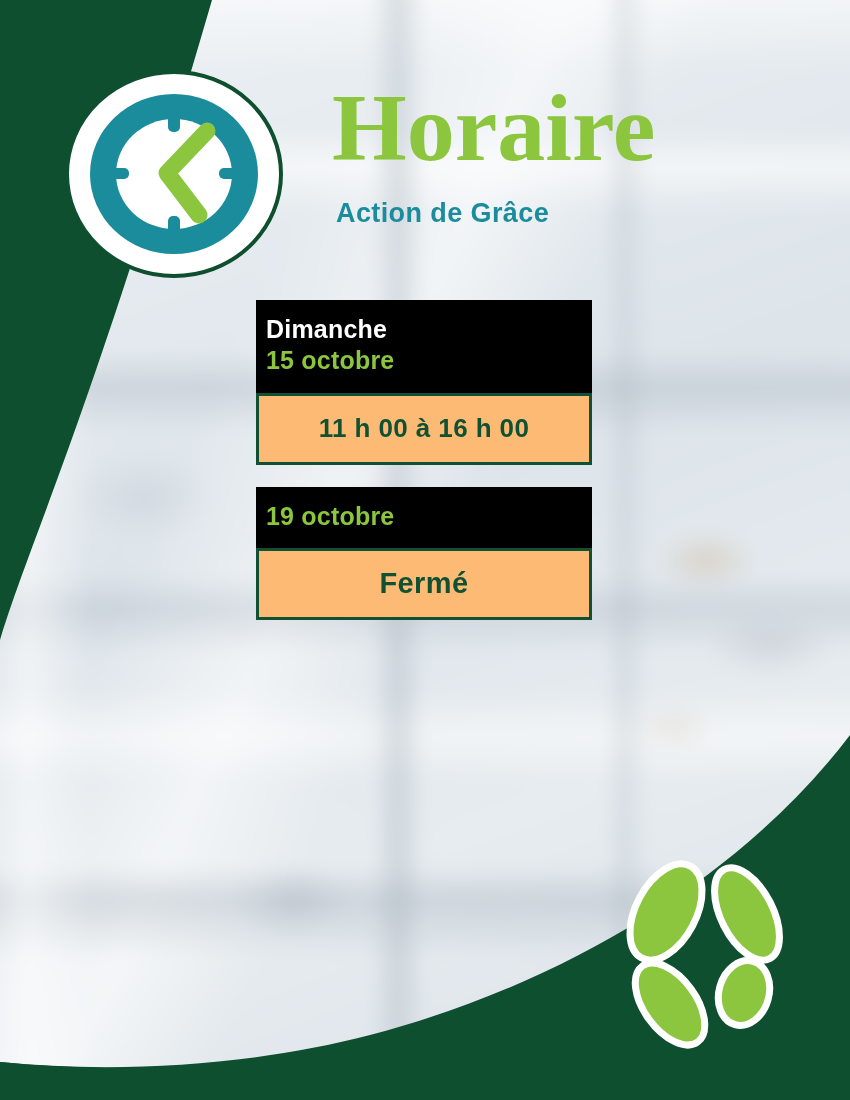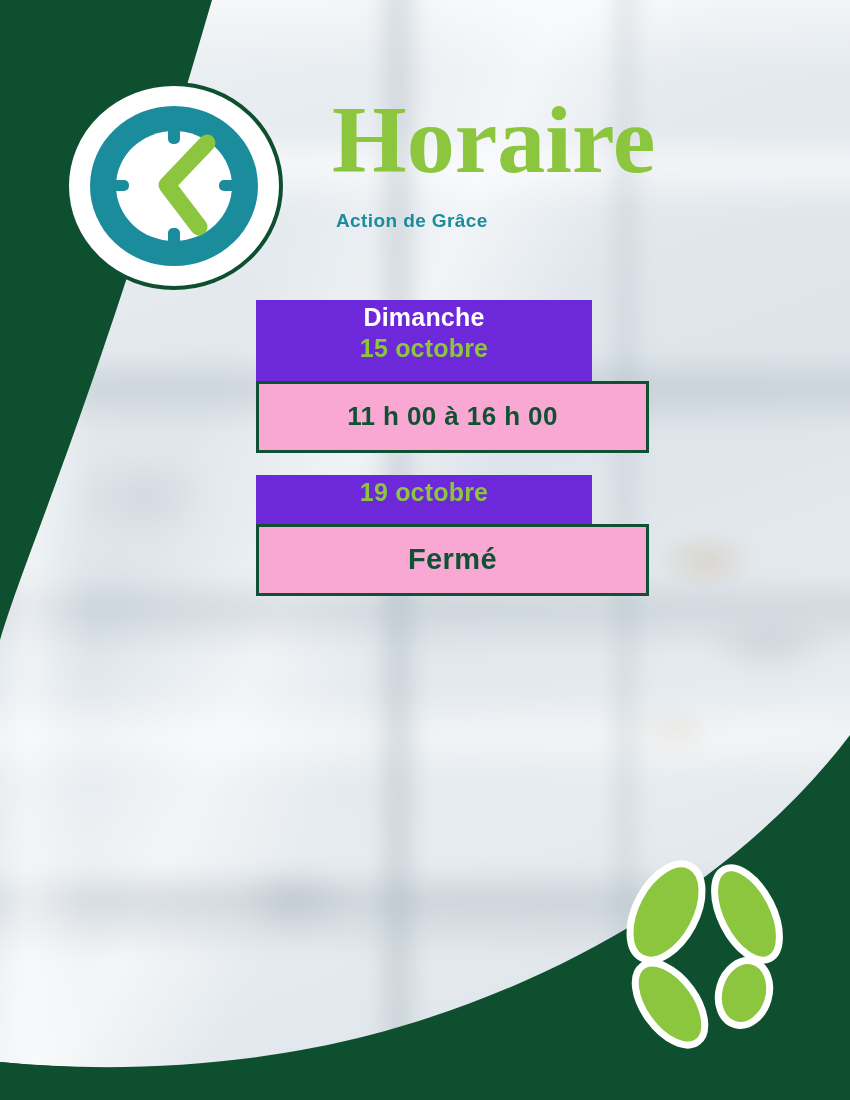--- a/index.html
+++ b/index.html
@@ -53,77 +53,77 @@
   }
 
   
   .green-bottom{
     position:absolute;left:0;top:0;width:850px;height:1100px;
     pointer-events:none;
   }
 
   
   .header{
-    position:absolute;left:0;top:12px;width:850px;height:290px;
+    position:absolute;left:0;top:0;width:850px;height:290px;
   }
   .clock{
     position:absolute;left:64px;top:69px;width:220px;height:210px;
   }
   .title-wrap{
     position:absolute;left:332px;top:80px;
   }
   .title{
     margin:0;
     font-family:"Liberation Serif", serif;
     font-weight:700;
     font-size:96px;
     line-height:1.0;
     color:#8cc63e;
     letter-spacing:0px;
   }
   .subtitle{
     margin:22px 0 0 4px;
     font-family:"Liberation Sans", sans-serif;
     font-weight:700;
-    font-size:19px;
+    font-size:27px;
     color:#1a8c9c;
     letter-spacing:0.4px;
   }
 
   
   .cards{
     position:absolute;left:256px;top:300px;width:336px;
   }
   .card{ position:relative; margin-bottom:22px; }
   .card-head{
-    background:#6d28d9;
-    padding:2px 10px 16px;
-    text-align:center;
+    background:#000000;
+    padding:14px 10px 16px;
+    text-align:left;
   }
   .card-day{
     display:block;
     color:#ffffff;
     font-size:25px;
     font-weight:700;
     line-height:1.25;
     letter-spacing:0.2px;
   }
   .card-date{
     display:block;
     color:#8cc63e;
     font-size:25px;
     font-weight:700;
     line-height:1.25;
     letter-spacing:0.2px;
   }
   .card-hours{
-    background:#f9a8d4;
+    background:#fdba74;
     border:3px solid #0f5132;
     box-sizing:border-box;
-    width:393px;
+    width:336px;
     margin-left:0px;
     height:72px;
     display:flex;align-items:center;justify-content:center;
     color:#0f5132;
     font-size:26px;
     font-weight:700;
     letter-spacing:0.4px;
   }
   .card-hours.small{ font-size:29px; }
 

